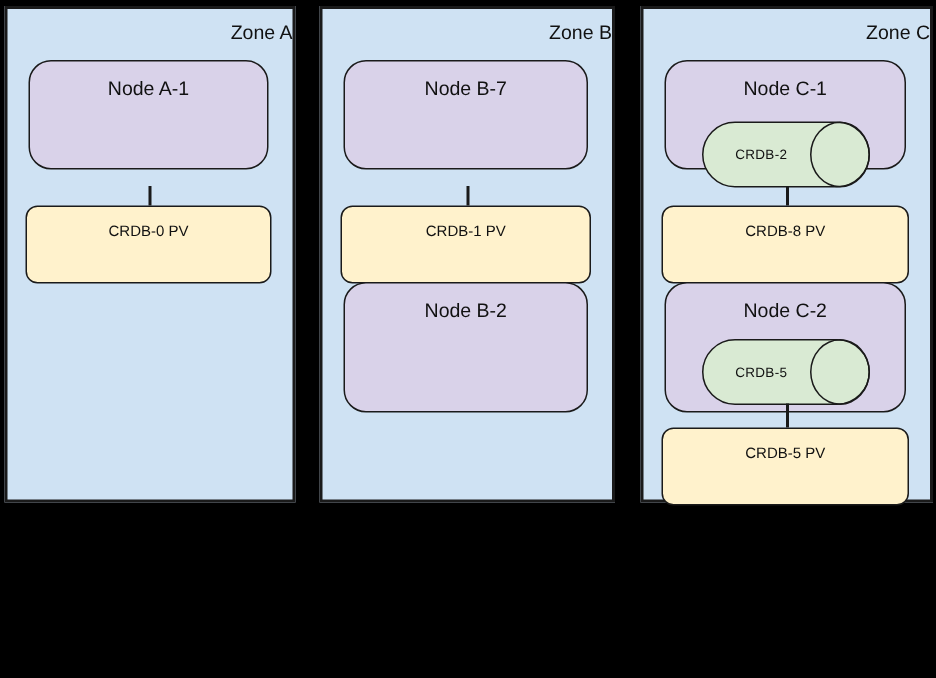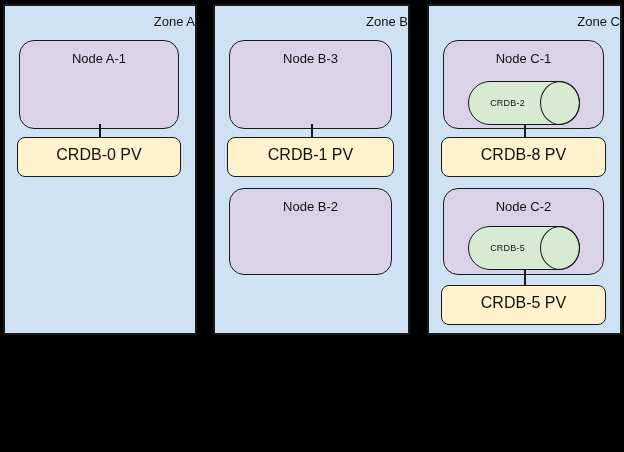--- a/index.html
+++ b/index.html
@@ -29,21 +29,21 @@
     position: absolute;
     top: 8px; left: 0; right: 0;
     text-align: right;
     font-size: 13px;
     line-height: 16px;
   }
 
   .node {
     position: absolute;
     left: 14px; right: 16px;
-    height: 89px;
+    height: 73px;
     background: #D9D2E9;
     border: 1px solid #1a1a1a;
     border-radius: 15px;
     box-sizing: border-box;
   }
   .node-1 { top: 34px; }
   .node-2 { top: 182px; height: 87px; }
 
   .node-label {
     position: absolute;
@@ -89,27 +89,27 @@
     transform: translateX(-50%);
     width: 2px;
     background: #1a1a1a;
   }
   .conn-1 { top: 118px; height: 13px; }
   .conn-2 { top: 263px; height: 16px; }
 
   .pv {
     position: absolute;
     left: 12px; right: 14px;
-    height: 40px;
+    height: 52px;
     background: #FFF2CC;
     border: 1px solid #1a1a1a;
     border-radius: 8px;
     box-sizing: border-box;
     text-align: center;
-    font-size: 16px;
+    font-size: 10px;
     line-height: 34px;
   }
   .pv-1 { top: 131px; }
   .pv-2 { top: 279px; }
 </style>
 </head>
 <body>
 
 <div class="canvas">
 
@@ -120,21 +120,21 @@
       <div class="node-label">Node A-1</div>
     </div>
     <div class="connector conn-1"></div>
     <div class="pv pv-1">CRDB-0 PV</div>
   </div>
 
   <div class="zone zone-b">
     <div class="zone-title">Zone B</div>
 
     <div class="node node-1">
-      <div class="node-label">Node B-3</div>
+      <div class="node-label">Node B-7</div>
     </div>
     <div class="connector conn-1"></div>
     <div class="pv pv-1">CRDB-1 PV</div>
 
     <div class="node node-2">
       <div class="node-label">Node B-2</div>
     </div>
   </div>
 
   <div class="zone zone-c">

